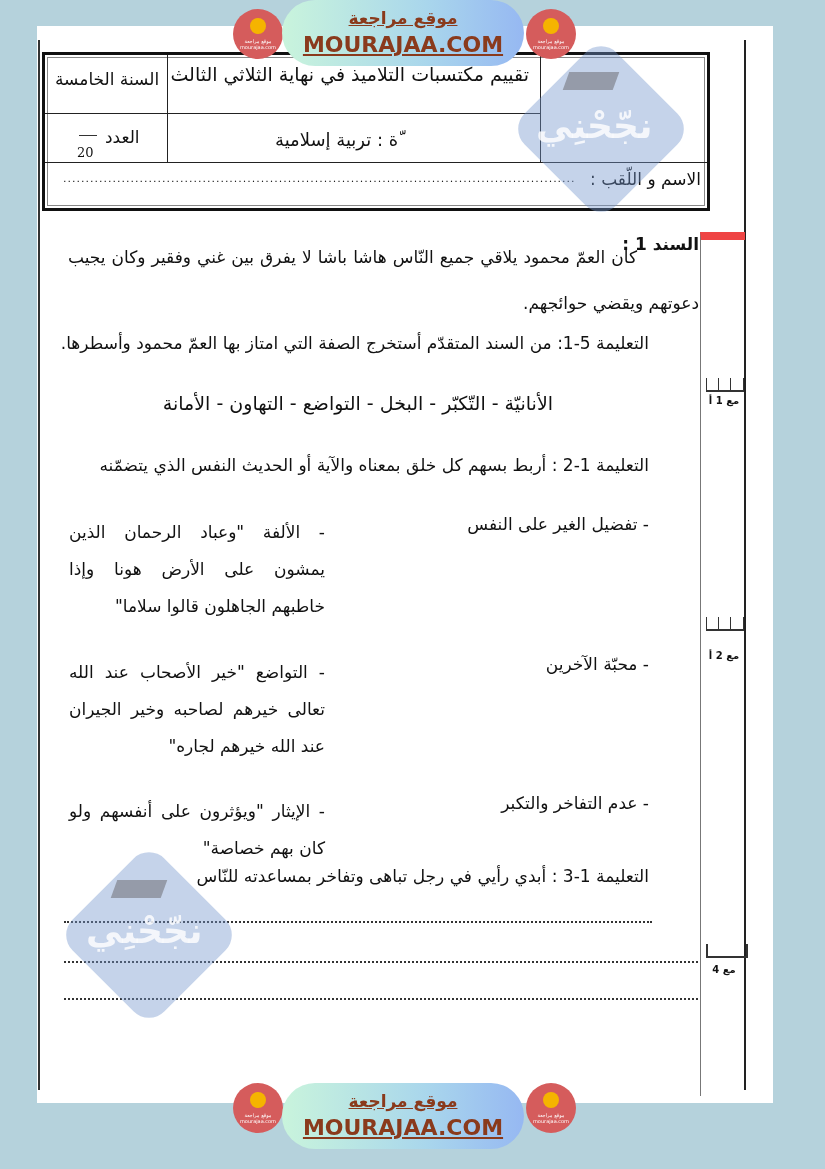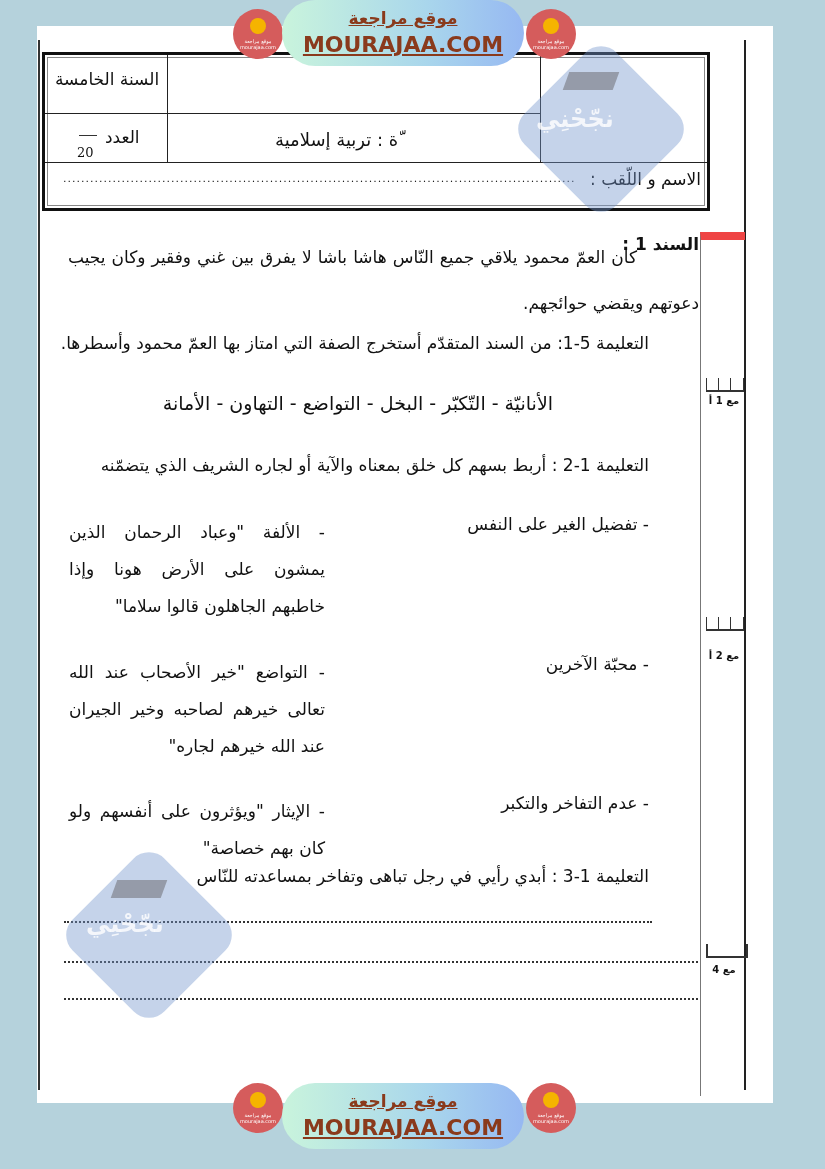--- a/index.html
+++ b/index.html
@@ -39,21 +39,21 @@
   }
   .tick-row { position: absolute; left: 5px; width: 38px; height: 12px; border-bottom: 2px solid #333; }
   .tick-row span { position: absolute; bottom: 0; width: 1px; height: 12px; background: #333; }
   .score-label { position: absolute; left: 4px; font-size: 10px; font-weight: bold; direction: rtl; width: 38px; text-align: center; color:#111; }
   .bracket { position: absolute; left: 5px; width: 38px; height: 12px; border: 2px solid #333; border-top: none; }
 
   .answer-line { position: absolute; height: 0; border-top: 2px dotted #333; }
 
   
   .wm { position: absolute; width: 130px; height: 130px; transform: rotate(45deg); border-radius: 22px; background: rgba(116, 150, 206, 0.42); }
-  .wm-text { position: absolute; font-size: 24px; font-weight: bold; color: rgba(255,255,255,0.8); direction: rtl; }
+  .wm-text { position: absolute; font-size: 36px; font-weight: bold; color: rgba(255,255,255,0.8); direction: rtl; }
   .wm-cap { position: absolute; width: 50px; height: 18px; background: rgba(110,110,115,0.55); transform: skewX(-20deg); }
 
   
   .banner {
     position: absolute; width: 242px; height: 66px; border-radius: 33px;
     background: linear-gradient(90deg, #c9f4dc 0%, #a9d6ec 60%, #96b8f2 100%);
     text-align: center; color: #8a3a1c;
   }
   .banner .l1 { display: block; font-size: 17px; font-weight: bold; text-decoration: underline; margin-top: 8px; direction: rtl; }
   .banner .l2 { display: block; font-size: 22px; font-weight: bold; text-decoration: underline; font-family: "DejaVu Sans", sans-serif; margin-top: 4px; }
@@ -70,20 +70,21 @@
 <div class="page-left-rule"></div>
 <div class="page-right-rule"></div>
 
 <div class="hdr">
   <div class="hdr-inner"></div>
   <div class="v1"></div>
     <div class="v2"></div>
     <div class="h1"></div>
     <div class="h2"></div>
 
+  <div class="hdr-text" style="right:178px; top:8px; font-size:19px;">تقييم مكتسبات التلاميذ في نهاية الثلاثي الثالث</div>
   <div class="hdr-text" style="left:10px; top:14px; font-size:17px;">السنة الخامسة</div>
   <div class="hdr-text" style="left:230px; top:74px; font-size:18px;">ّة : تربية إسلامية</div>
   <div class="hdr-text" style="left:60px; top:72px; font-size:17px;">العدد</div>
   <div class="hdr-text" style="left:34px; top:80px; width:18px; height:1px; background:#333;"></div>
   <div class="hdr-text" style="left:32px; top:90px; font-size:13px; font-family:'DejaVu Serif', serif;">20</div>
   <div class="hdr-text" style="right:6px; top:114px; font-size:17px;">الاسم و اللّقب :</div>
   <div class="hdr-text dots" style="left:18px; top:117px; font-size:11px; width:512px; overflow:hidden; direction:ltr;">.......................................................................................................................</div>
 </div>
 
 <div class="wm" style="left:536px; top:64px;"></div>
@@ -96,21 +97,21 @@
 <div class="ar wrap" style="right:126px; left:68px; top:234px; font-size:17px; line-height:46px; text-indent:62px;">كان العمّ محمود يلاقي جميع النّاس هاشا باشا لا يفرق بين غني وفقير وكان يجيب دعوتهم ويقضي حوائجهم.</div>
 
 <div class="ar" style="right:176px; top:333px;">
   <span>التعليمة 5-1:</span>
   <span>من السند المتقدّم أستخرج الصفة التي امتاز بها العمّ محمود وأسطرها.</span>
 </div>
 <div class="ar" style="right:272px; top:392px; font-size:19px;">الأنانيّة - التّكبّر - البخل - التواضع - التهاون - الأمانة</div>
 
 <div class="ar" style="right:176px; top:455px;">
   <span>التعليمة 1-2 :</span>
-  <span>أربط بسهم كل خلق بمعناه والآية أو لجاره الشريف الذي يتضمّنه</span>
+  <span>أربط بسهم كل خلق بمعناه والآية أو الحديث النفس الذي يتضمّنه</span>
 </div>
 
 <div class="ar" style="right:176px; top:514px;">- تفضيل الغير على النفس</div>
 <div class="ar wrap" style="right:500px; width:256px; top:514px; line-height:37px;">- الألفة "وعباد الرحمان الذين يمشون على الأرض هونا وإذا خاطبهم الجاهلون قالوا سلاما"</div>
 
 <div class="ar" style="right:176px; top:654px;">- محبّة الآخرين</div>
 <div class="ar wrap" style="right:500px; width:256px; top:654px; line-height:37px;">- التواضع "خير الأصحاب عند الله تعالى خيرهم لصاحبه وخير الجيران عند الله خيرهم لجاره"</div>
 
 <div class="ar" style="right:176px; top:793px;">- عدم التفاخر والتكبر</div>
 <div class="ar wrap" style="right:500px; width:256px; top:793px; line-height:37px;">- الإيثار "ويؤثرون على أنفسهم ولو كان بهم خصاصة"</div>

